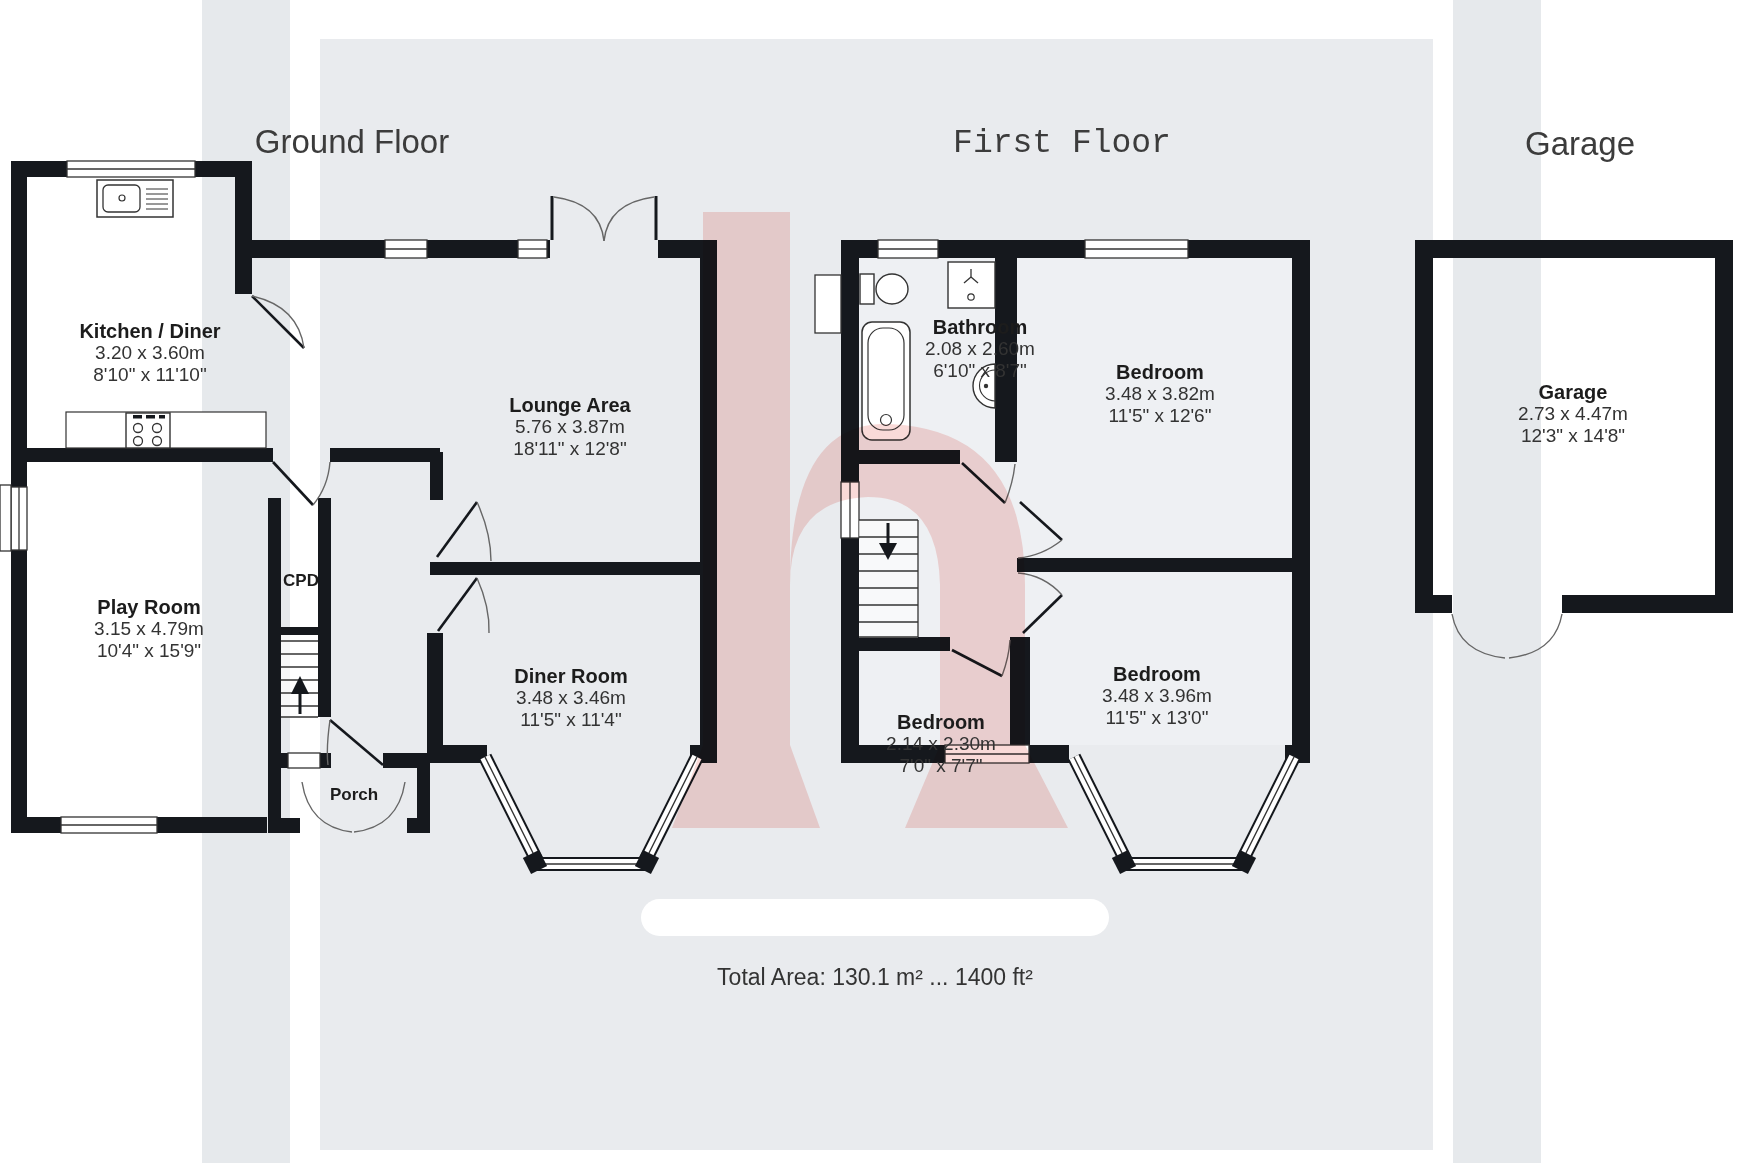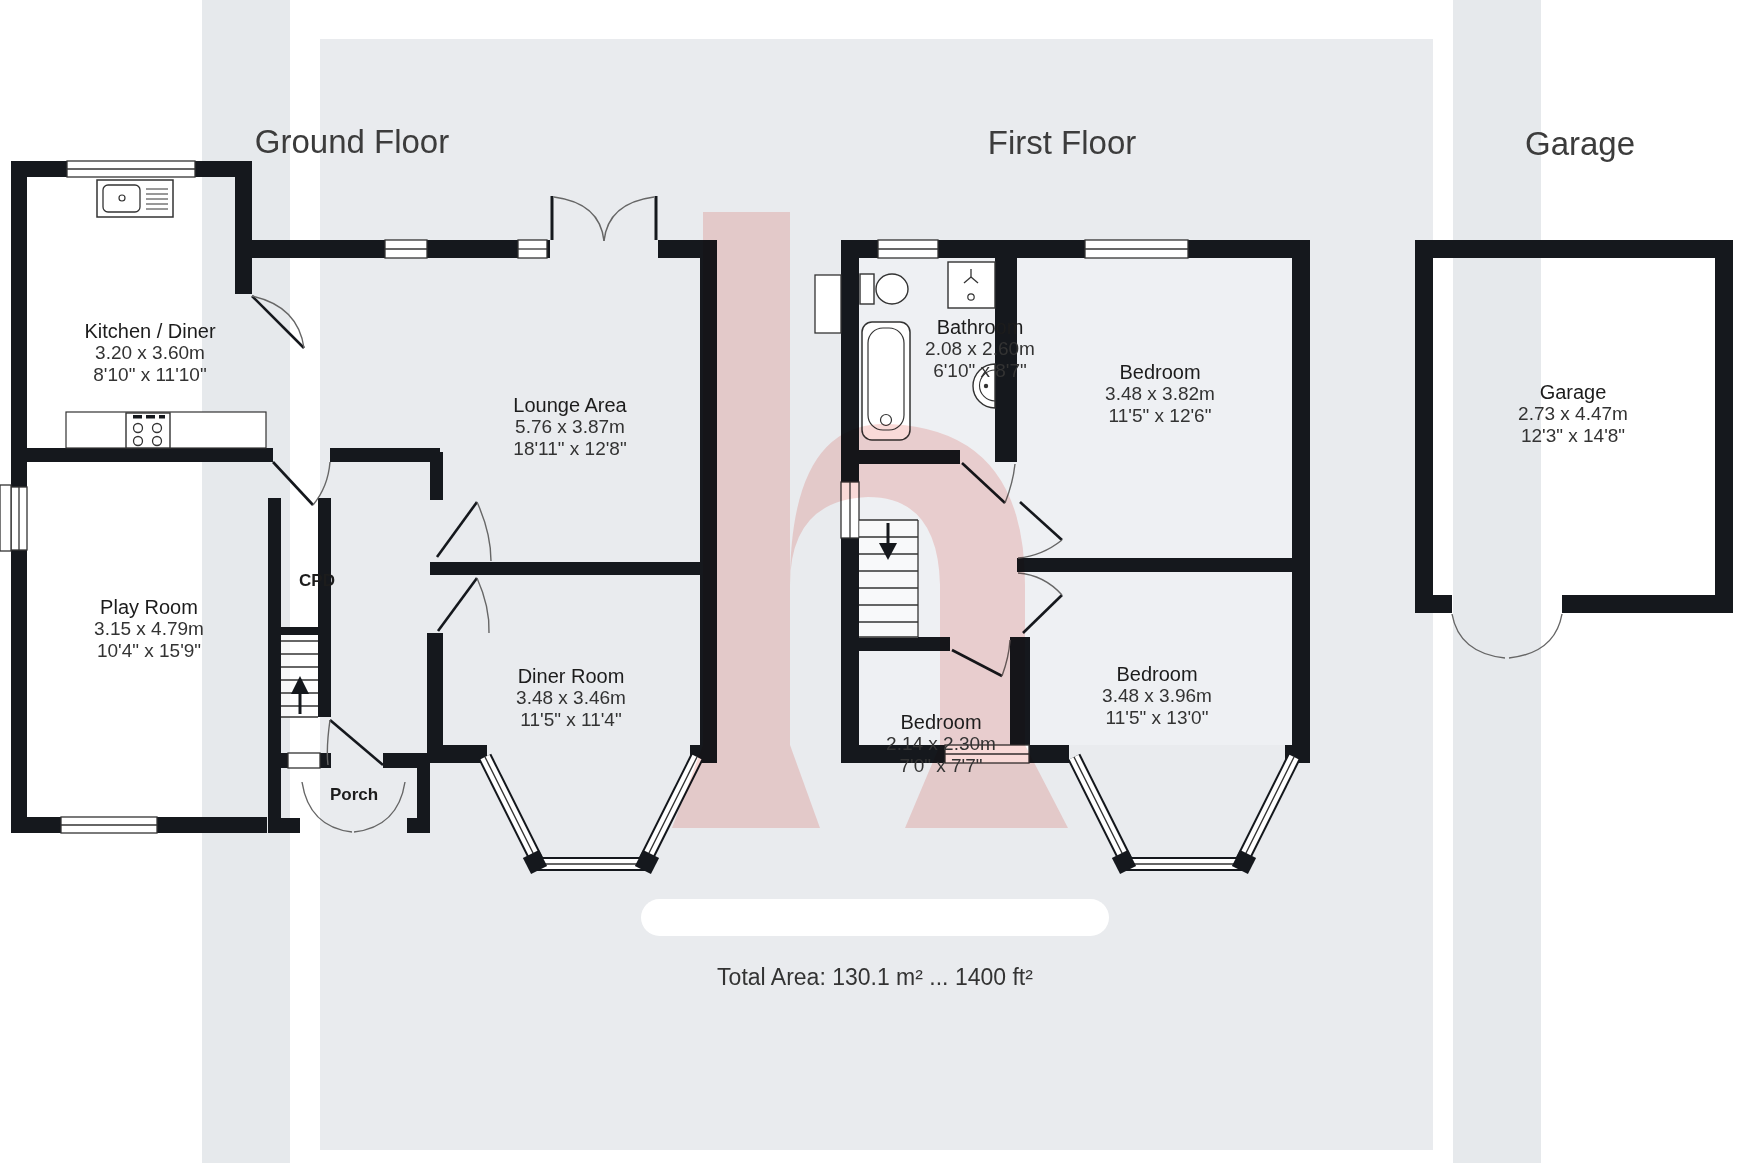--- a/index.html
+++ b/index.html
@@ -5,21 +5,21 @@
   html,body{margin:0;padding:0;background:#fff;}
   .canvas{position:relative;width:1744px;height:1163px;background:#fff;overflow:hidden;
           font-family:"Liberation Sans",sans-serif;}
   .bgband{position:absolute;background:#e6e9ec;}
   .bgmain{position:absolute;background:#e9ebee;}
   svg.plan{position:absolute;left:0;top:0;}
   .floor-heading{position:absolute;transform:translate(-50%,-50%);font-size:33px;color:#3c3c3c;
                  white-space:nowrap;}
   .room-label{position:absolute;transform:translate(-50%,-50%);text-align:center;font-size:19px;
               color:#333;line-height:22px;white-space:nowrap;}
-  .room-label .rname{font-weight:normal;font-size:20px;color:#1c1c1c;}
+  .room-label .rname{font-weight:bold;font-size:20px;color:#1c1c1c;}
   .mini-label{position:absolute;transform:translate(-50%,-50%);font-weight:bold;font-size:17px;
               color:#1c1c1c;white-space:nowrap;}
   .pill{position:absolute;left:641px;top:899px;width:468px;height:37px;background:#fff;
         border-radius:19px;}
   .total-area{position:absolute;left:875px;top:977px;transform:translate(-50%,-50%);
               font-size:23px;color:#333;white-space:nowrap;}
   .disclaimer{position:absolute;left:875px;top:1010px;transform:translate(-50%,-50%);
               font-size:17px;color:#444;white-space:nowrap;}
 </style>
 </head>
@@ -308,21 +308,21 @@
       </g>
     </g>
 
     <g style="mix-blend-mode:multiply;" fill="#f3b8b5" fill-opacity="0.52">
       <path d="M 703 212 L 790 212 L 790 745 L 820 828 L 672 828 L 703 745 Z"></path>
       <path d="M 790 585 Q 790 428 880 424 Q 1025 424 1025 585 L 1025 745 L 1068 828 L 905 828 L 940 745 L 940 585 Q 938 497 868 497 Q 790 500 790 585 Z"></path>
     </g>
   </svg>
 
   <div class="floor-heading" style="left:352px;top:142px;">Ground Floor</div>
-  <div class="floor-heading" style="left:1062px;top:143px;">First Floor</div>
+  <div class="floor-heading" style="left:1062px;top:143px;font-family:Liberation Mono, monospace;">First Floor</div>
   <div class="floor-heading" style="left:1580px;top:144px;">Garage</div>
 
   <div class="room-label" style="left:150px;top:353px;">
     <div class="rname">Kitchen / Diner</div>
     <div>3.20 x 3.60m</div>
     <div>8'10" x 11'10"</div>
   </div>
 
   <div class="room-label" style="left:570px;top:427px;">
     <div class="rname">Lounge Area</div>
@@ -365,19 +365,19 @@
     <div>3.48 x 3.96m</div>
     <div>11'5" x 13'0"</div>
   </div>
 
   <div class="room-label" style="left:1573px;top:414px;">
     <div class="rname">Garage</div>
     <div>2.73 x 4.47m</div>
     <div>12'3" x 14'8"</div>
   </div>
 
-  <div class="mini-label" style="left:301px;top:581px;margin-left:16px;">CPD</div>
+  <div class="mini-label" style="left:301px;top:581px;">CPD</div>
   <div class="mini-label" style="left:354px;top:795px;">Porch</div>
 
   <div class="pill"></div>
   <div class="total-area">Total Area: 130.1 m² ... 1400 ft²</div>
 
 </div>
 
 </body></html>

